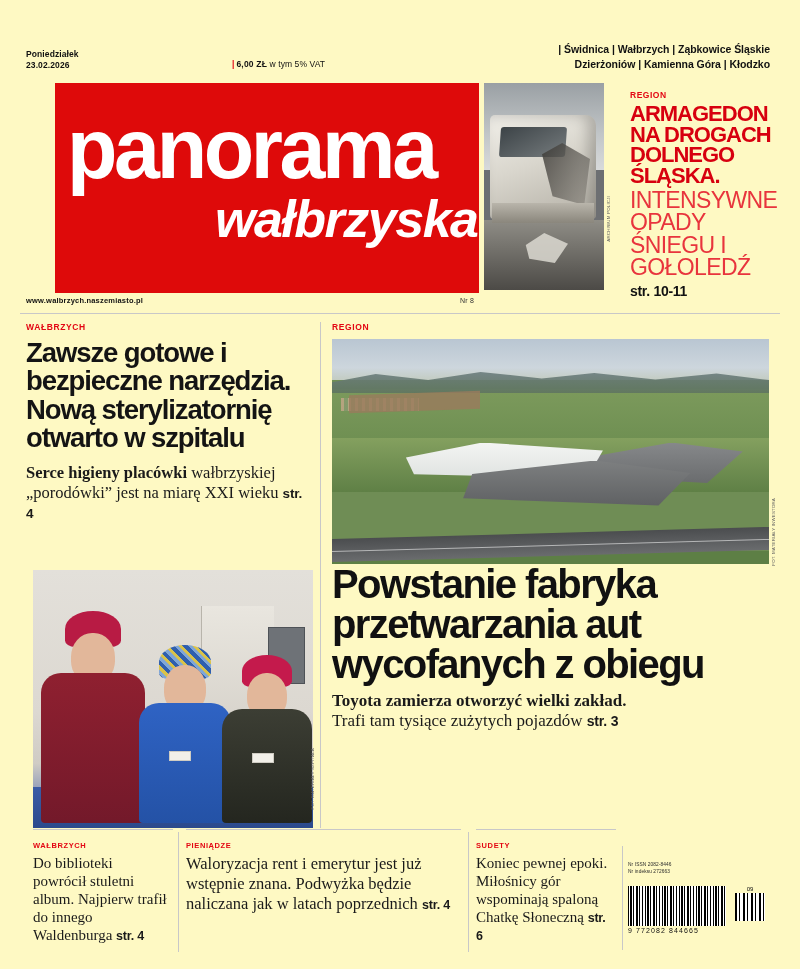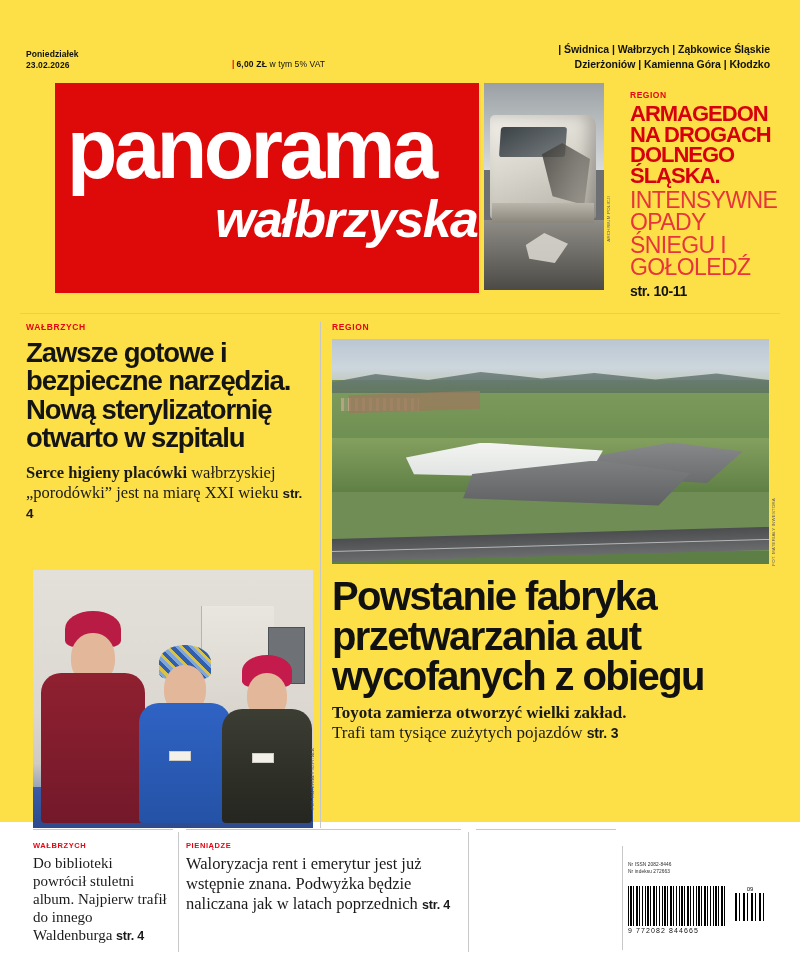--- a/index.html
+++ b/index.html
@@ -8,22 +8,22 @@
     width: 800px;
     height: 969px;
     background: #ffffff;
     font-family: "Liberation Sans", sans-serif;
     overflow: hidden;
   }
 
   .page {
     position: relative;
     width: 800px;
-    height: 822px;
-    background: #fde047;
+    height: 969px;
+    background: #fef9c3;
   }
 
   
   .topbar {
     position: absolute;
     left: 0; top: 0;
     width: 800px; height: 82px;
   }
 
   .dateblock {
@@ -335,21 +335,20 @@
     background: linear-gradient(180deg,#4b4d4f,#6a6c6e);
     transform: skewY(-1.6deg); }
   .aer-roadline { position: absolute; left:0; bottom:8%; width:100%; height:1px;
     background: rgba(255,255,255,.55); transform: skewY(-1.6deg); }
   .aer-grass-b { position: absolute; left:0; bottom:0; width:100%; height:6%;
     background:#5d7f45; }
   .aer-town { position: absolute; left:2%; top:26%; width:18%; height:6%;
     background: repeating-linear-gradient(90deg,#cfa98f 0 3px,#8a9a72 3px 7px); opacity:.7; }
 
   .main-head {
-    margin-top: 12px;
     font-size: 40px;
     font-weight: bold;
     color: #111;
     line-height: 1.0;
     letter-spacing: -1.6px;
   }
   .main-deck {
     margin-top: 7px;
     font-family: "Liberation Serif", serif;
     font-size: 17px;
@@ -450,20 +449,24 @@
   </div>
   <div class="teaser-credit">ARCHIWUM POLICJI</div>
 
   <div class="teaser-text">
     <div class="teaser-kicker">REGION</div>
     <div class="teaser-head">ARMAGEDON NA DROGACH DOLNEGO ŚLĄSKA.</div>
     <div class="teaser-head2">INTENSYWNE OPADY ŚNIEGU I GOŁOLEDŹ</div>
     <div class="teaser-page">str. 10-11</div>
   </div>
 
+  <div class="urlstrip">
+    <span>www.walbrzych.naszemiasto.pl</span>
+    <span class="nr">Nr 8</span>
+  </div>
   <div class="rule-top"></div>
 
   <div class="vdiv" style="left:320px; top:322px; height:506px;"></div>
 
   <div class="leftcol">
     <div class="kicker">WAŁBRZYCH</div>
     <div class="lead-head">Zawsze gotowe i bezpieczne narzędzia. Nową sterylizatornię otwarto w szpitalu</div>
     <div class="lead-deck">
       <b>Serce higieny placówki</b>
       <span>wałbrzyskiej „porodówki” jest na miarę XXI wieku</span>
@@ -541,20 +544,28 @@
 
   <div class="brief b2">
     <div class="bk">PIENIĄDZE</div>
     <div class="btxt">
       <b>Waloryzacja rent i emerytur jest już wstępnie znana.</b>
       <span>Podwyżka będzie naliczana jak w latach poprzednich</span>
       <span class="pg">str. 4</span>
     </div>
   </div>
 
+  <div class="brief b3">
+    <div class="bk">SUDETY</div>
+    <div class="btxt">
+      <b>Koniec pewnej epoki.</b>
+      <span>Miłośnicy gór wspominają spaloną Chatkę Słoneczną</span>
+      <span class="pg">str. 6</span>
+    </div>
+  </div>
 
   <div class="barcode-area">
     <div class="issn">
       <div>Nr ISSN 2082-8446</div>
       <div>Nr indeksu 272663</div>
     </div>
     <div class="bc-wrap">
       <div class="bc-main">
         <div class="bc-bars"></div>
         <div class="bc-digits">9  772082  844665</div>

